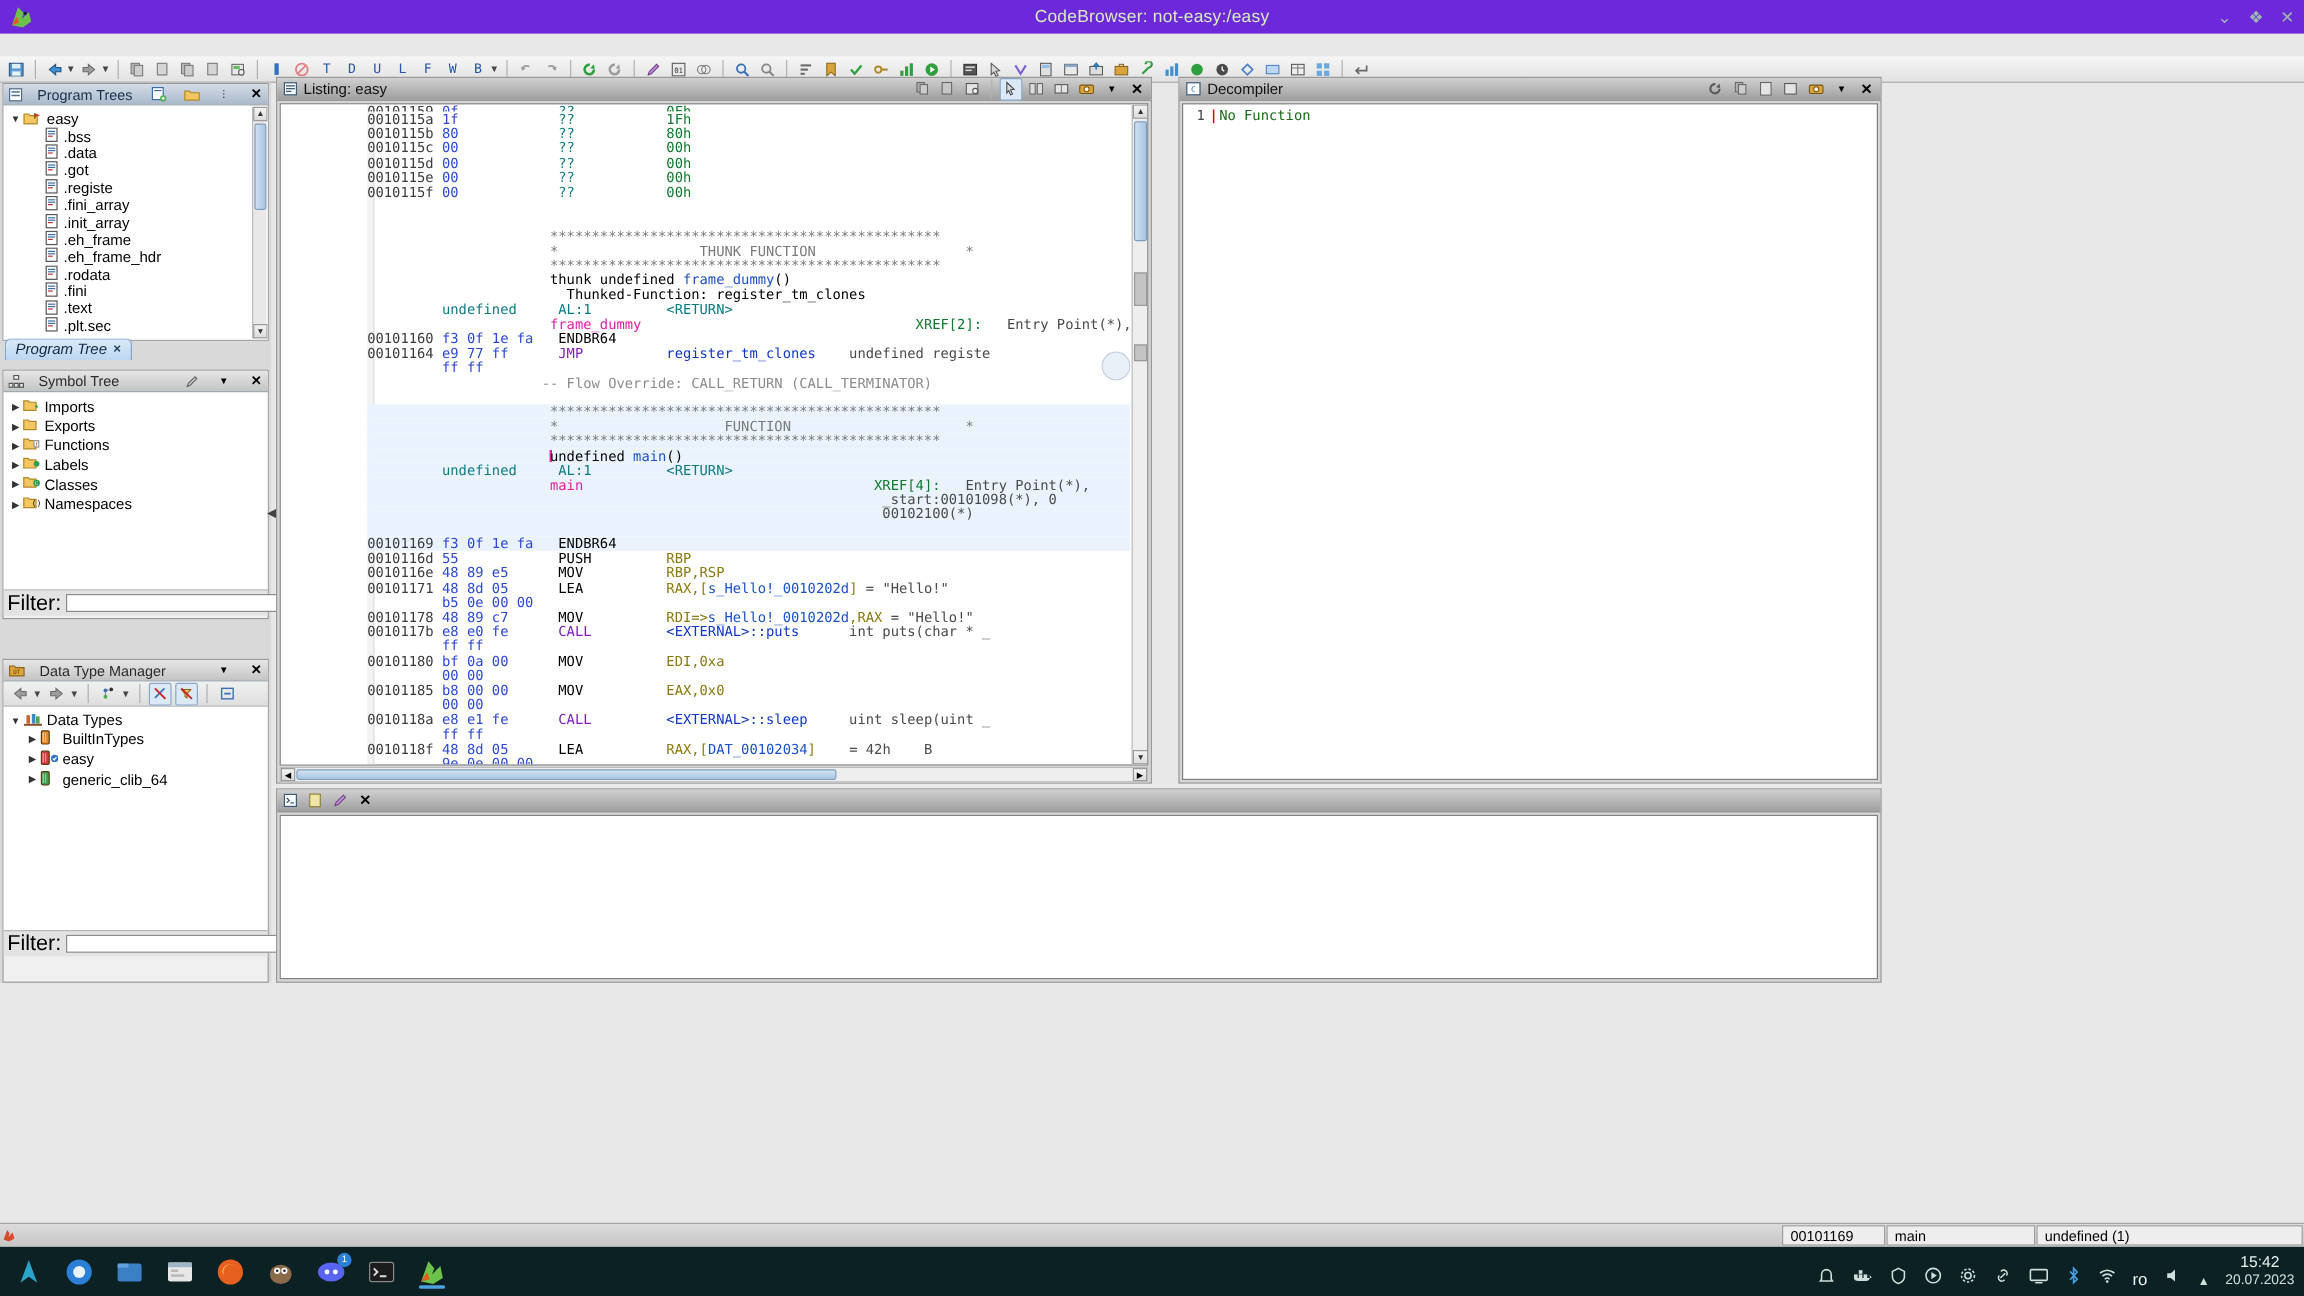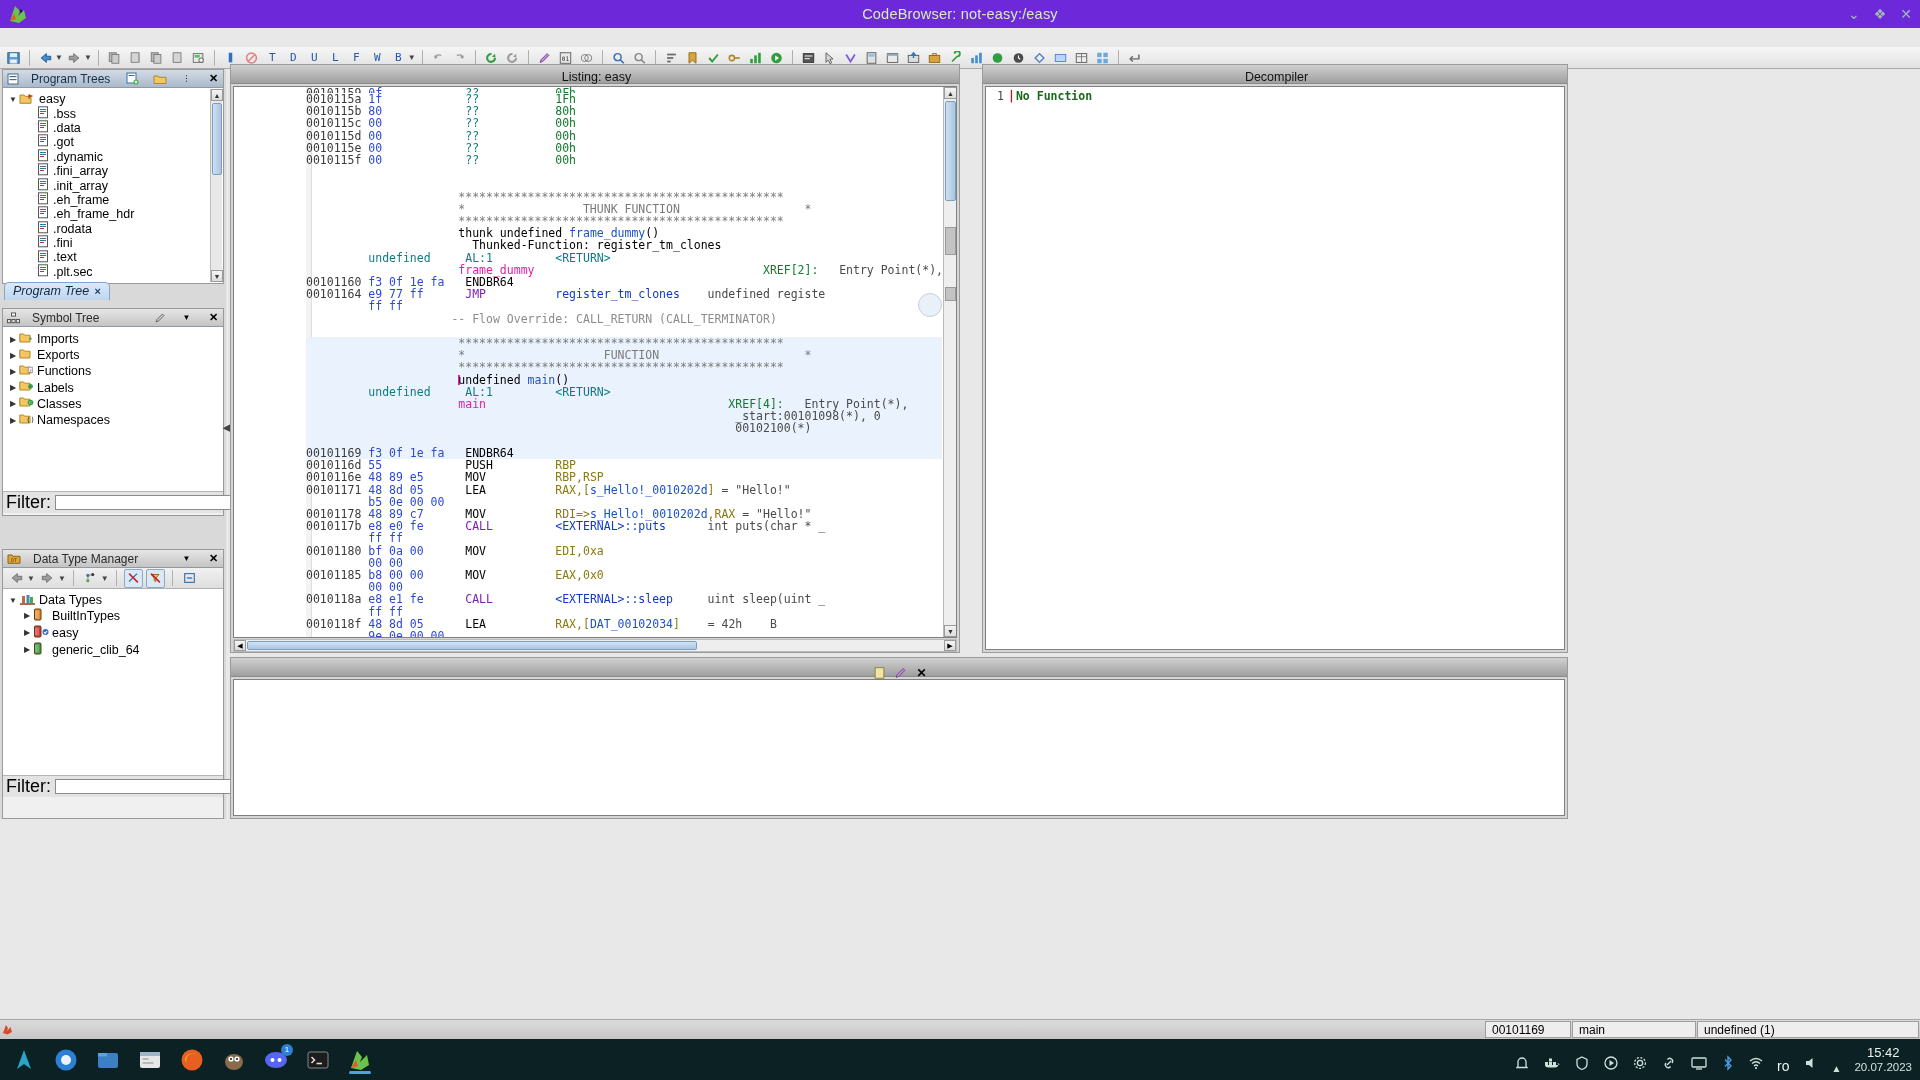--- a/index.html
+++ b/index.html
@@ -88,21 +88,21 @@
   .filterbox { flex:1; height:15px; background:#fff; border:1px solid #8c8c8c; }
   .filtbtn { width:16px;height:16px;border:1px solid #9a9a9a; background:linear-gradient(#fafafa,#e0e0e0);
              display:flex;align-items:center;justify-content:center;}
 
   .dtm-toolbar{ height:21px; background:linear-gradient(#f1f1f1,#dedede); border-bottom:1px solid #b0b0b0;
                 display:flex; align-items:center; padding-left:4px; gap:3px;}
 
   
   .listing-win { position:absolute; left:230px; top:64px; width:730px; height:589px; background:#d6d6d6; border:1px solid #9a9a9a;}
   .lwin-header{ height:19px; background:linear-gradient(#d0d0d0,#9f9f9f); display:flex;align-items:center; gap:5px; padding:0 2px 0 5px;
-                border-bottom:1px solid #8a8a8a;flex-direction:column;}
+                border-bottom:1px solid #8a8a8a;}
   .lwin-header .t { font-size:12.5px; color:#111; flex:1; }
   .lwin-toolbar { display:flex; align-items:center; gap:2px; }
   .listing-body { position:absolute; left:2px; right:2px; top:21px; bottom:14px; background:#fff; border:1px solid #7f7f7f; overflow:hidden;}
   .gutter { position:absolute; left:0; top:0; bottom:0; width:72px; background:#fff; }
   .code { position:absolute; left:72px; right:14px; top:0; bottom:0; font-family:"DejaVu Sans Mono", monospace; font-size:11.5px;
           line-height:12.2px; color:#000; overflow:hidden; white-space:pre; }
   .hl { background:#eaf3fd; }
   .c-addr{color:#3b3b3b;} .c-byte{color:#2c49d6;} .c-mn{color:#000;} .c-op{color:#8a7a10;} .c-sym{color:#1c52c9;} .c-green{color:#117a2e;} .c-teal{color:#0e7b84;}
   .c-pink{color:#e21ea8;} .c-star{color:#7a7a7a;} .c-cmt{color:#4a4a4a;} .c-blue{color:#1138c6;}
   .c-purple{color:#7a1fb5;} .c-gray{color:#8c8c8c;}
@@ -518,21 +518,21 @@
                 <span class="tlabel">.got</span>
               </div>
               <div class="trow">
                 <span style="display:inline-block;width:30px"></span>
                 <span><svg width="13" height="13" viewBox="0 0 13 13">
                     <rect x="1.5" y="0.8" width="9" height="11" fill="#fff" stroke="#555"></rect>
                     <rect x="3" y="3" width="6" height="1" fill="#3a6fa5"></rect>
                     <rect x="3" y="5" width="6" height="1" fill="#3a6fa5"></rect>
                     <rect x="3" y="7" width="4" height="1" fill="#c03030"></rect>
                   </svg></span>
-                <span class="tlabel">.dynamic</span>
+                <span class="tlabel">.registe</span>
               </div>
               <div class="trow">
                 <span style="display:inline-block;width:30px"></span>
                 <span><svg width="13" height="13" viewBox="0 0 13 13">
                     <rect x="1.5" y="0.8" width="9" height="11" fill="#fff" stroke="#555"></rect>
                     <rect x="3" y="3" width="6" height="1" fill="#3a6fa5"></rect>
                     <rect x="3" y="5" width="6" height="1" fill="#3a6fa5"></rect>
                     <rect x="3" y="7" width="4" height="1" fill="#c03030"></rect>
                   </svg></span>
                 <span class="tlabel">.fini_array</span>
@@ -960,21 +960,21 @@
           </div>
         <div class="tbtn">
             <span style="font-size:12px;font-weight:bold">✕</span>
           </div>
       </div>
     </div>
     <div class="decomp-body">
       <div class="dline">
         <span class="dnum">1</span>
         <span style="color:#c01818;font-weight:bold;margin-right:1px;">|</span>
-        <span style="color:#1a6a1a;font-weight:bold;">No Function</span>
+        <span style="color:#1a6a1a;">No Function</span>
       </div>
     </div>
   </div>
 
   <div class="console-win">
     <div class="lwin-header">
       <svg width="12" height="12" viewBox="0 0 12 12">
           <rect x="1" y="1" width="10" height="10" fill="#fff" stroke="#3a5a7a"></rect>
           <path d="M3 4 L5 6 L3 8" fill="none" stroke="#3a5a7a" stroke-width="1.1"></path>
           <line x1="6" y1="8" x2="9" y2="8" stroke="#3a5a7a" stroke-width="1.1"></line>

